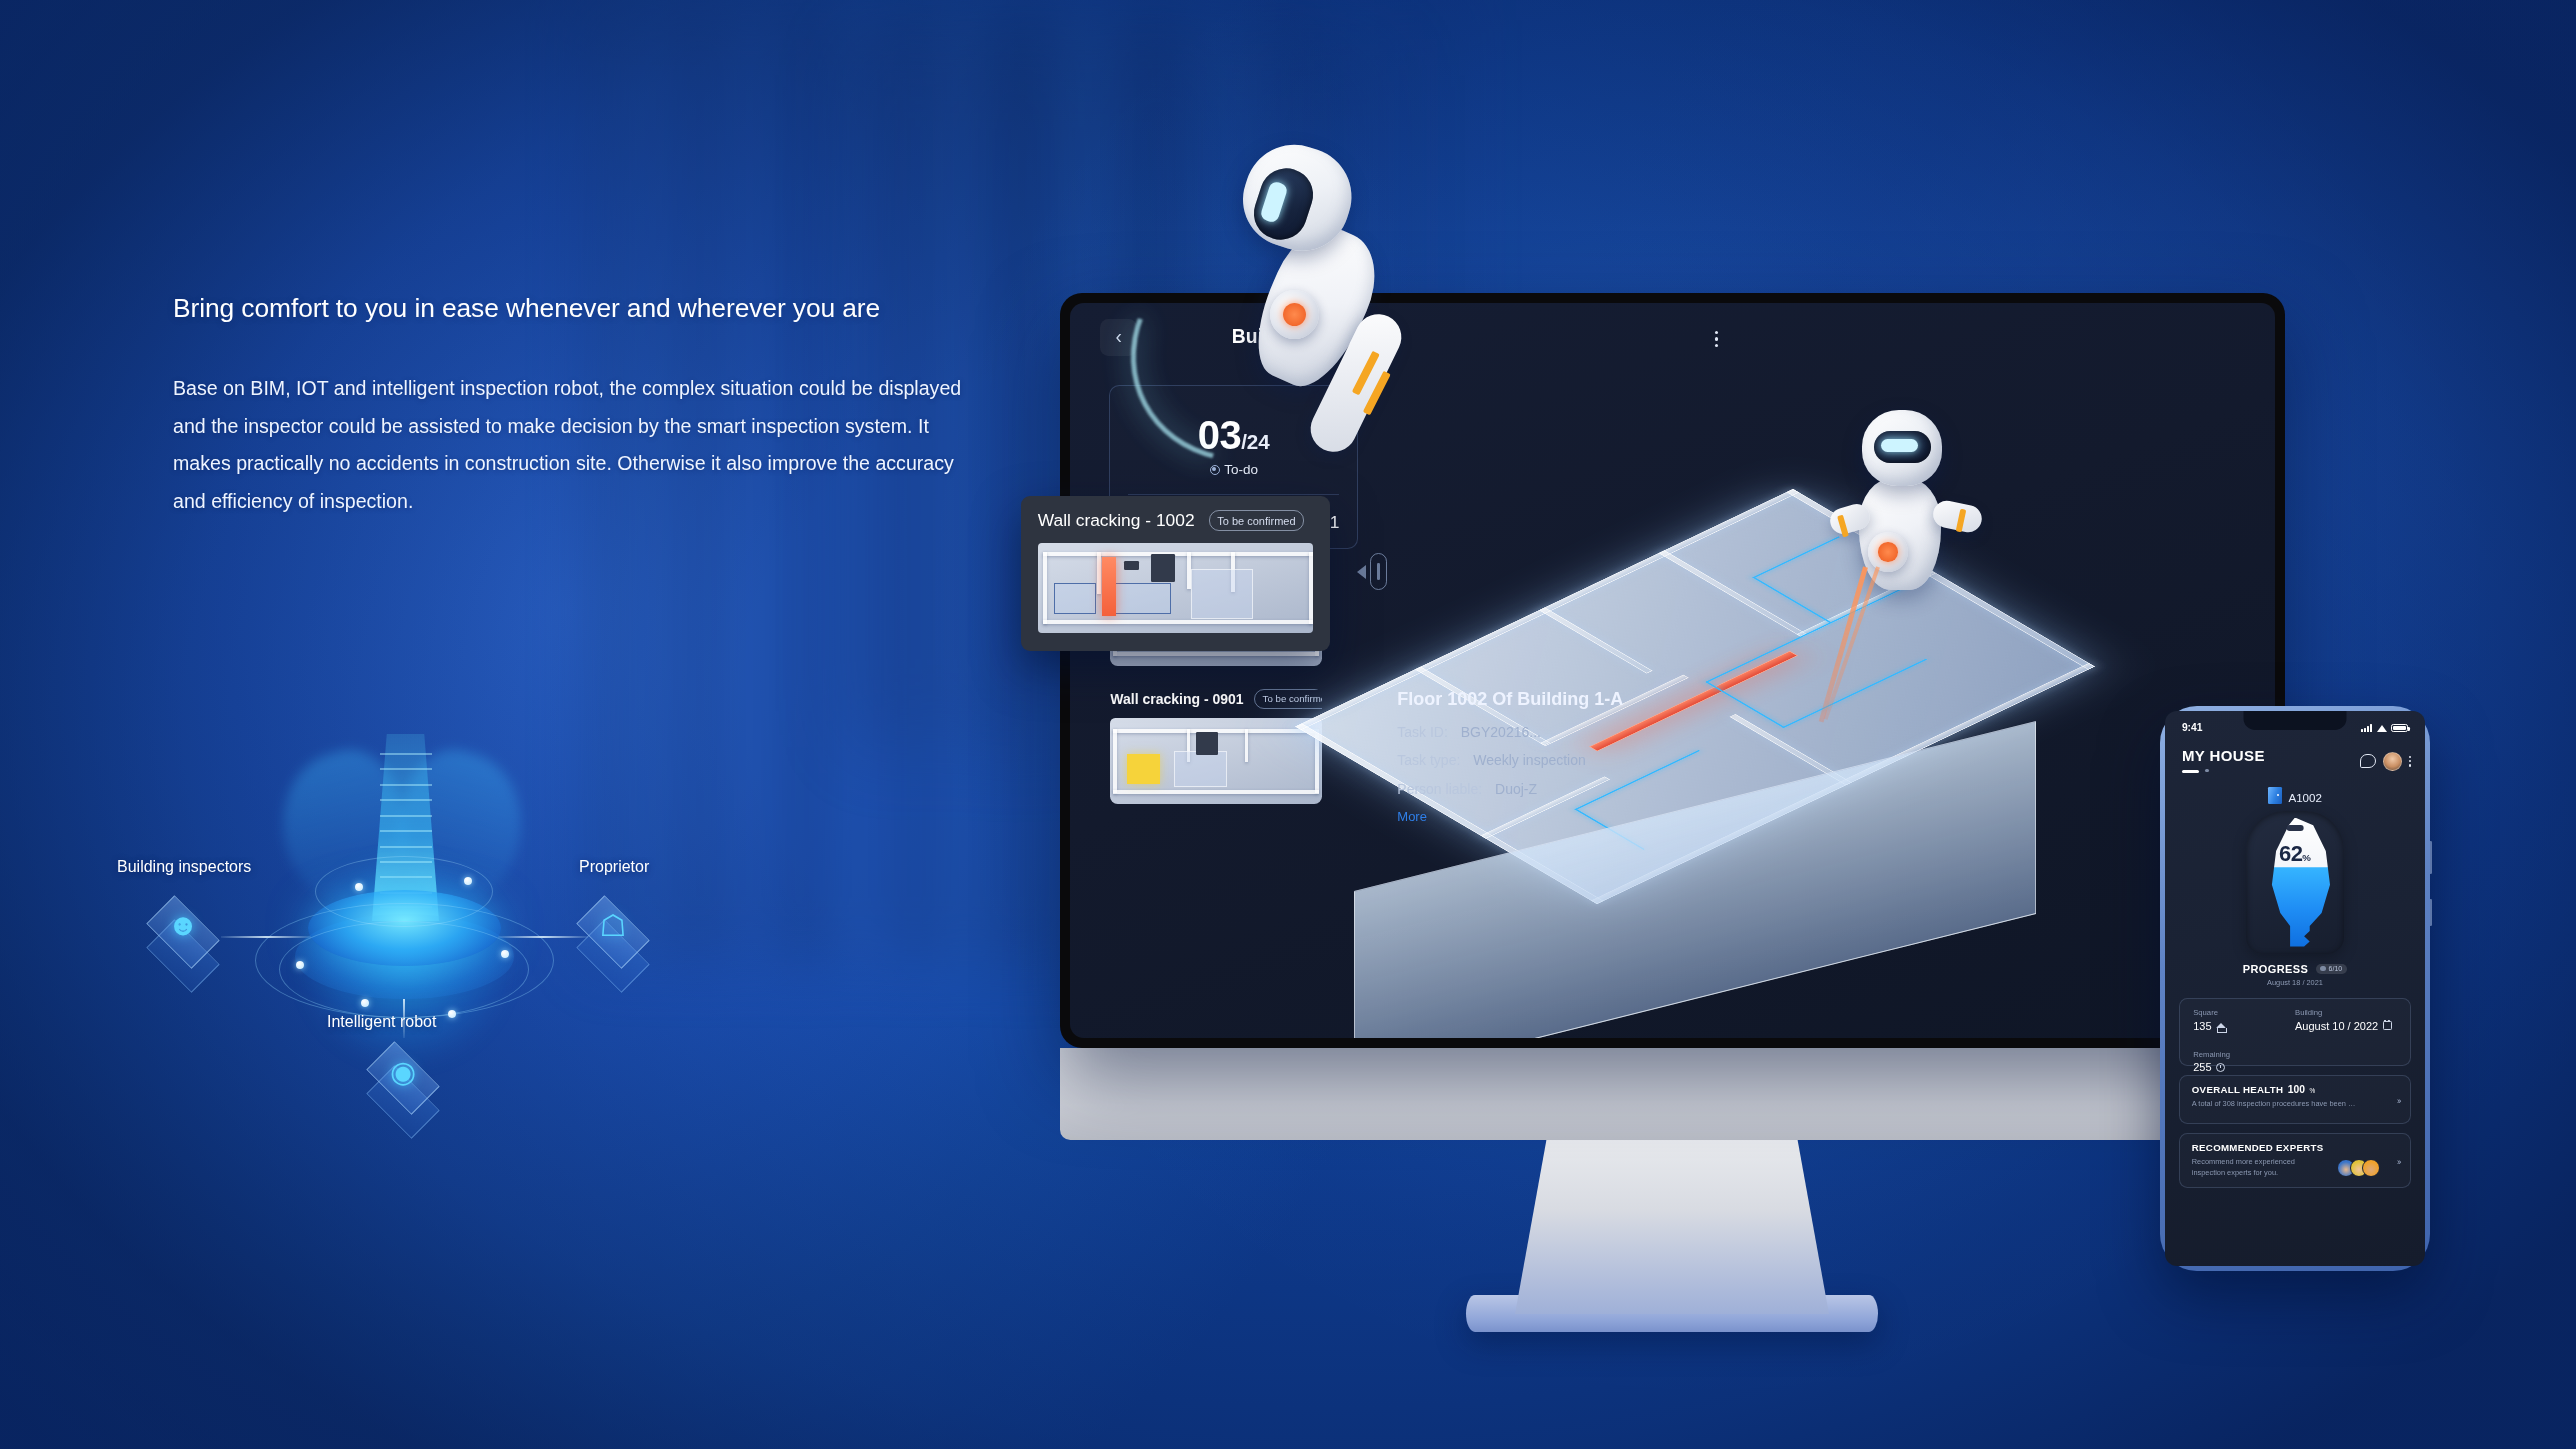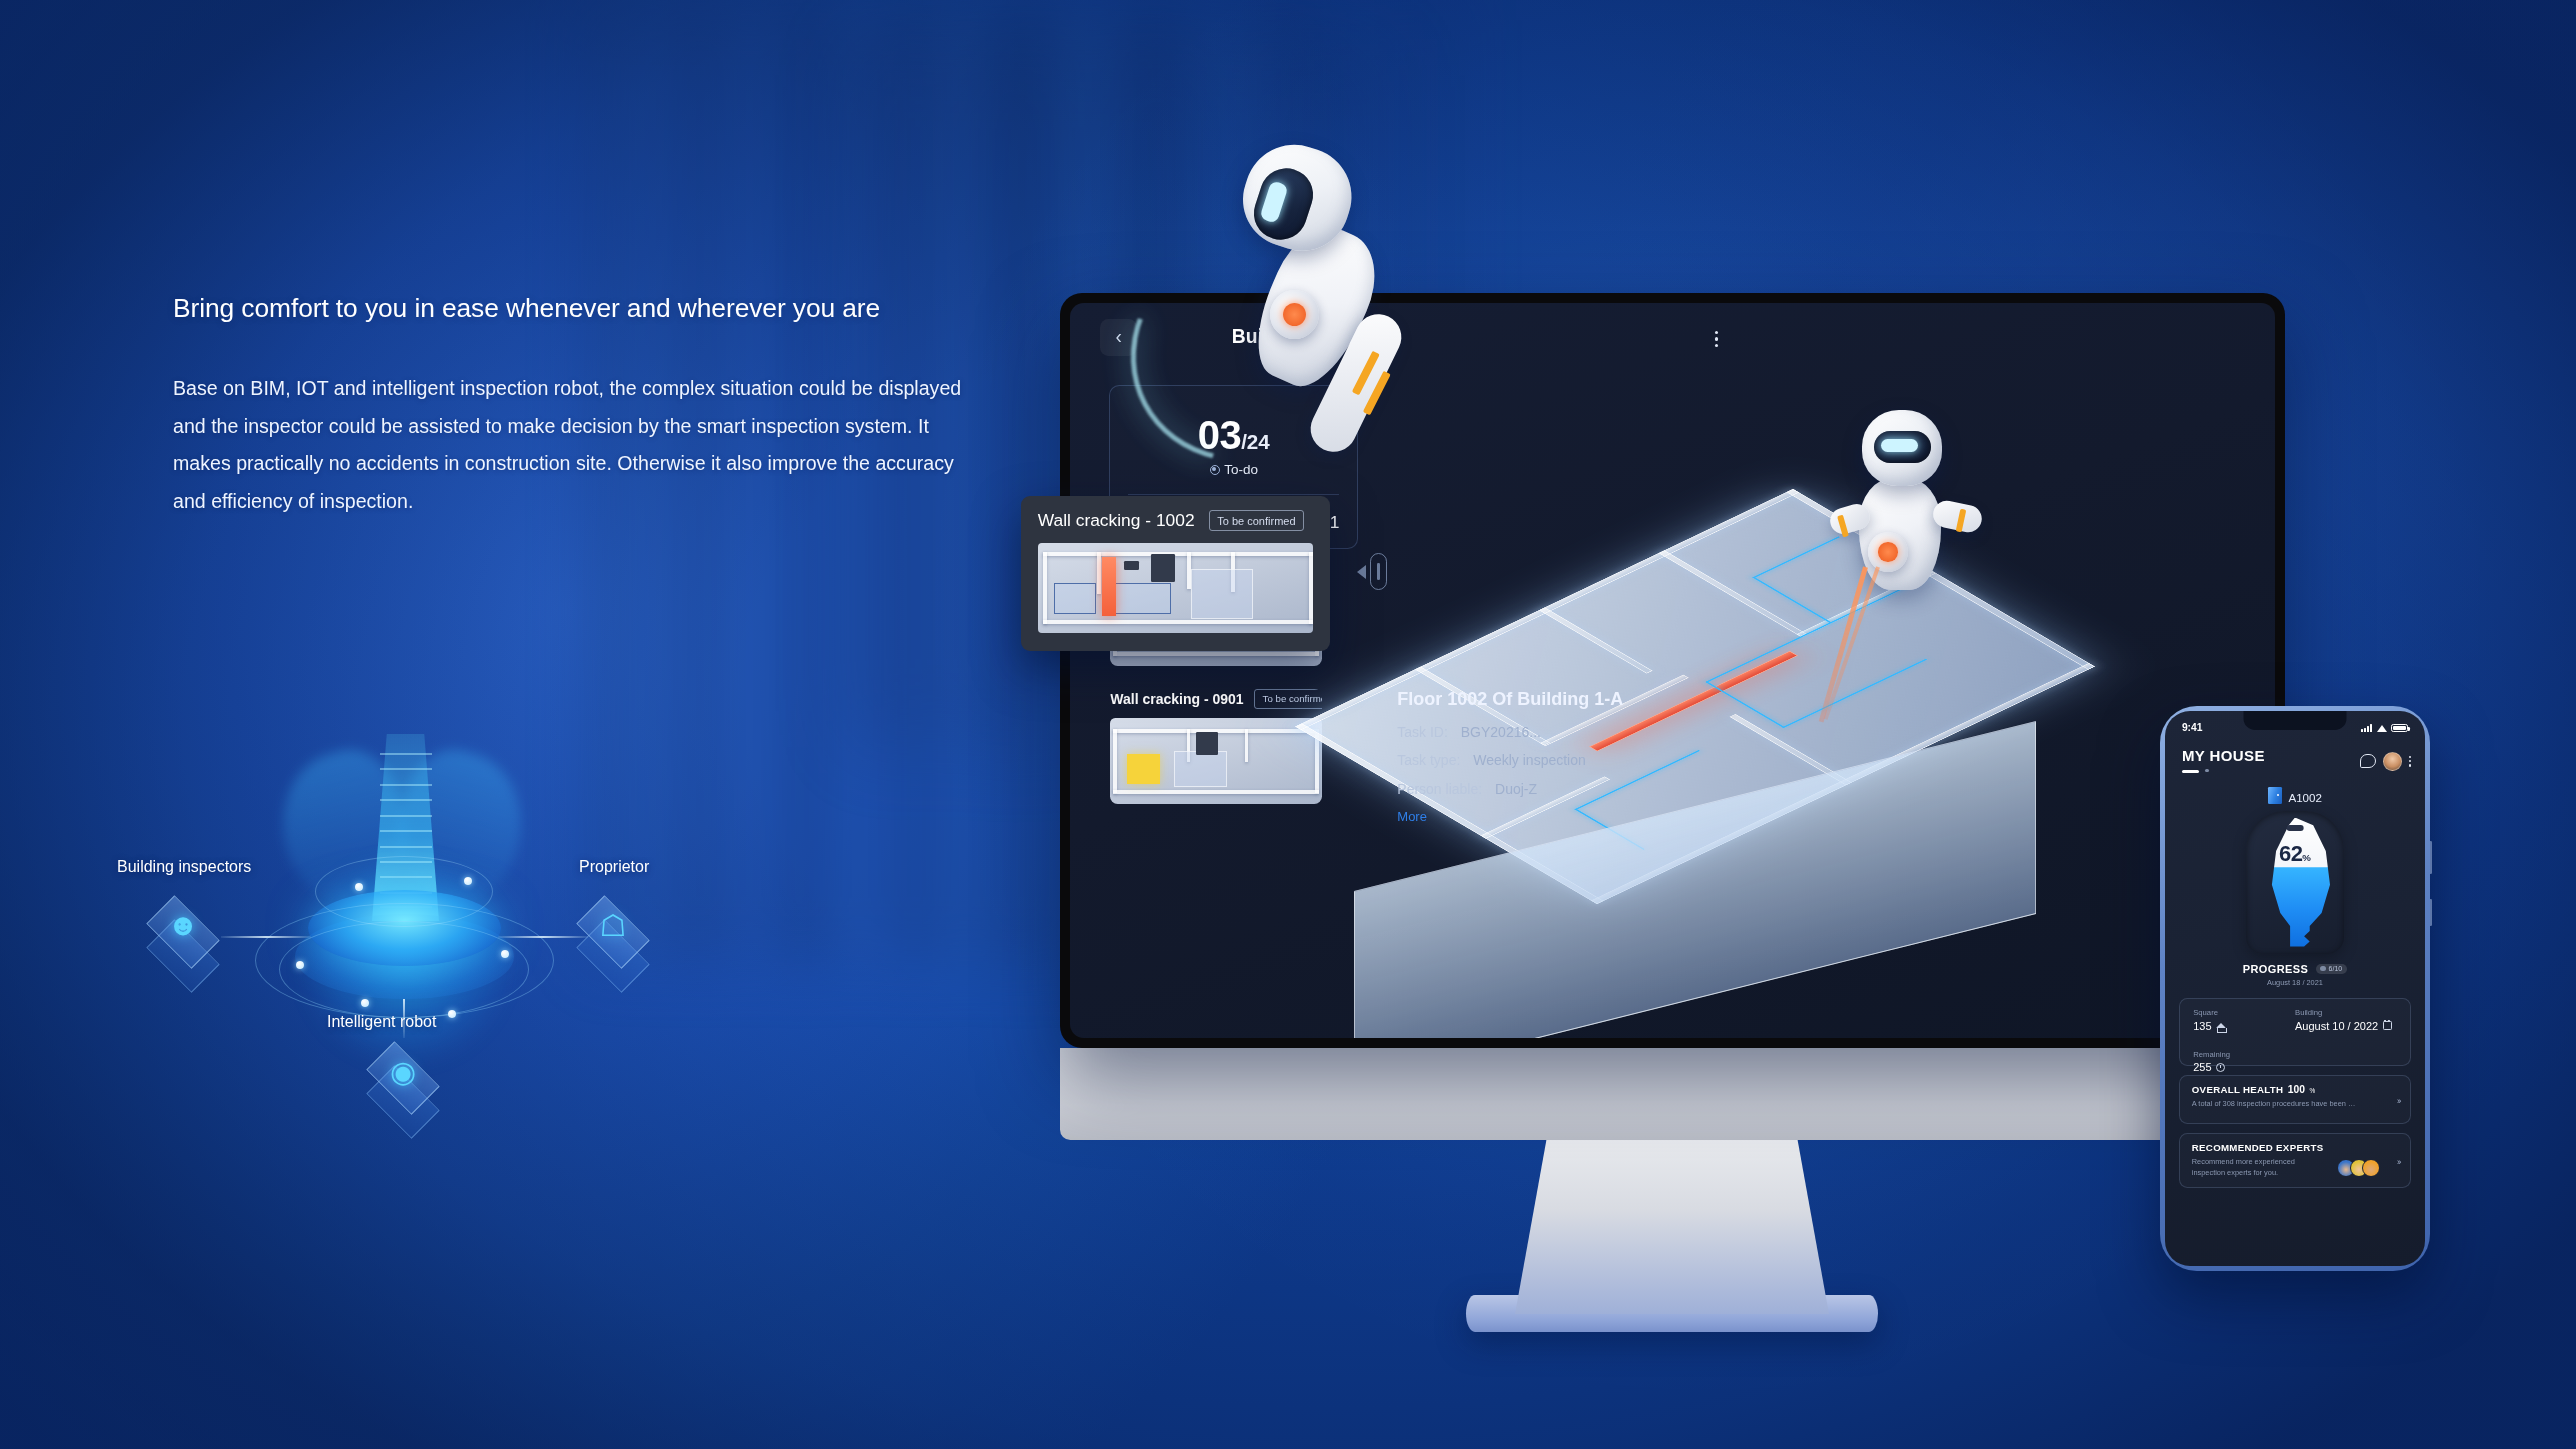--- a/index.html
+++ b/index.html
@@ -224,21 +224,21 @@
   .risk.high .lab { color:#ff5b2e; }
   .risk.low .lab { color:#ffd233; }
 
   .thumb-card {
     position:absolute; left:40px; width:212px;
     border-radius:7.7px; overflow:hidden;
   }
   .thumb-card .hdr { display:flex; align-items:center; gap:10.3px; margin-bottom:9px; }
   .thumb-card .hdr .t { color:#fff; font-size:14px; font-weight:700; white-space:nowrap; }
   .badge {
-    border:1px solid rgba(170,195,235,.55); border-radius:3px;
+    border:1px solid rgba(170,195,235,.55); border-radius:10px;
     color:#c6d3ea; font-size:9.7px; padding:3.2px 7.7px; white-space:nowrap;
   }
   .plan {
     width:100%; height:86px; border-radius:5.2px; position:relative; overflow:hidden;
     background:linear-gradient(165deg,#d6dde9 0%,#c2cbdb 48%,#aab6cb 100%);
   }
   .plan .wall { position:absolute; background:rgba(255,255,255,.82); box-shadow:0 1.3px 3.2px rgba(40,60,100,.3); }
   .plan .glass { position:absolute; background:rgba(200,215,240,.42); border:0.6px solid rgba(255,255,255,.6); }
   .plan .win { position:absolute; border:1.3px solid #4e6ea8; background:rgba(190,210,240,.35); }
   .plan .dark { position:absolute; background:#323a4b; border-radius:1.3px; }
@@ -342,21 +342,21 @@
   }
 
   
   #phone { position:absolute; left:2160px; top:706px; width:270px; height:565px; z-index:8; }
   .ph-frame {
     position:absolute; inset:0; border-radius:37px;
     background:linear-gradient(160deg,#8fb0e2 0%,#5e82c4 40%,#3f64ad 100%);
     padding:5.2px; box-shadow:0 26px 58px rgba(2,14,50,.55);
   }
   .ph-screen {
-    position:absolute; inset:5.2px; border-radius:25px;
+    position:absolute; inset:5.2px; border-radius:12px;
     background:linear-gradient(170deg,#1d2538 0%,#1a2234 40%,#151c2c 100%);
     overflow:hidden;
   }
   .ph-notch {
     position:absolute; left:50%; transform:translateX(-50%); top:0;
     width:103px; height:19.3px; background:#0c1220; border-radius:0 0 11.6px 11.6px;
   }
   .ph-status {
     position:absolute; left:0; right:0; top:9px; height:15.5px;
     display:flex; align-items:center; justify-content:space-between; padding:0 16.7px;

